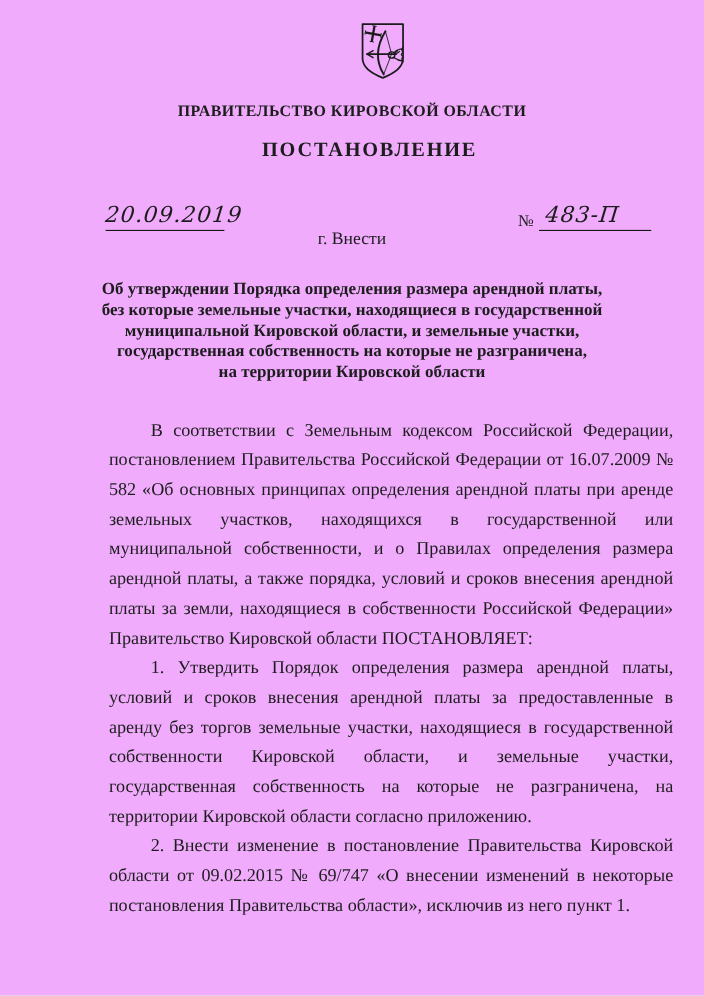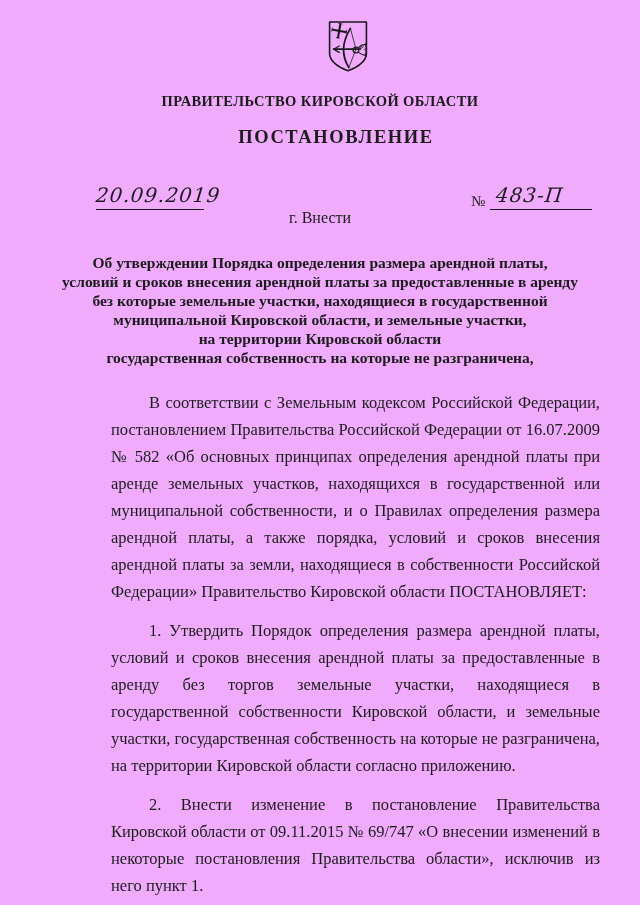--- a/index.html
+++ b/index.html
@@ -104,21 +104,21 @@
   .body-text {
     position: absolute;
     left: 99px;
     top: 377px;
     width: 513px;
     font-size: 16.5px;
     line-height: 27px;
     text-align: justify;
   }
   .body-text p {
-    margin: 12px;
+    margin: 0;
     text-indent: 38px;
   }
   .stroke {
     fill: none;
     stroke: #1b1b1b;
     stroke-linecap: round;
     stroke-linejoin: round;
   }
 </style>
 </head>
@@ -162,26 +162,25 @@
   <div class="number-sign">№</div>
 
   <div class="number-field">
     <span class="handwritten">483-П</span>
   </div>
 
   <div class="place">г. Внести</div>
 
   <div class="subject">
     <div>Об утверждении Порядка определения размера арендной платы,</div>
-    <div>условий и сроков внесения арендной платы за предоставленные в аренду</div>
     <div>без которые земельные участки, находящиеся в государственной</div>
     <div>муниципальной Кировской области, и земельные участки,</div>
+    <div>государственная собственность на которые не разграничена,</div>
     <div>на территории Кировской области</div>
-    <div>государственная собственность на которые не разграничена,</div>
   </div>
 
   <div class="body-text">
     <p>В соответствии с Земельным кодексом Российской Федерации, постановлением Правительства Российской Федерации от 16.07.2009 № 582 «Об основных принципах определения арендной платы при аренде земельных участков, находящихся в государственной или муниципальной собственности, и о Правилах определения размера арендной платы, а также порядка, условий и сроков внесения арендной платы за земли, находящиеся в собственности Российской Федерации» Правительство Кировской области ПОСТАНОВЛЯЕТ:</p>
     <p>1. Утвердить Порядок определения размера арендной платы, условий и сроков внесения арендной платы за предоставленные в аренду без торгов земельные участки, находящиеся в государственной собственности Кировской области, и земельные участки, государственная собственность на которые не разграничена, на территории Кировской области согласно приложению.</p>
-    <p>2. Внести изменение в постановление Правительства Кировской области от 09.11.2015 № 69/747 «О внесении изменений в некоторые постановления Правительства области», исключив из него пункт 1.</p>
+    <p>2. Внести изменение в постановление Правительства Кировской области от 09.02.2015 № 69/747 «О внесении изменений в некоторые постановления Правительства области», исключив из него пункт 1.</p>
   </div>
 
 </div>
 
 </body></html>

